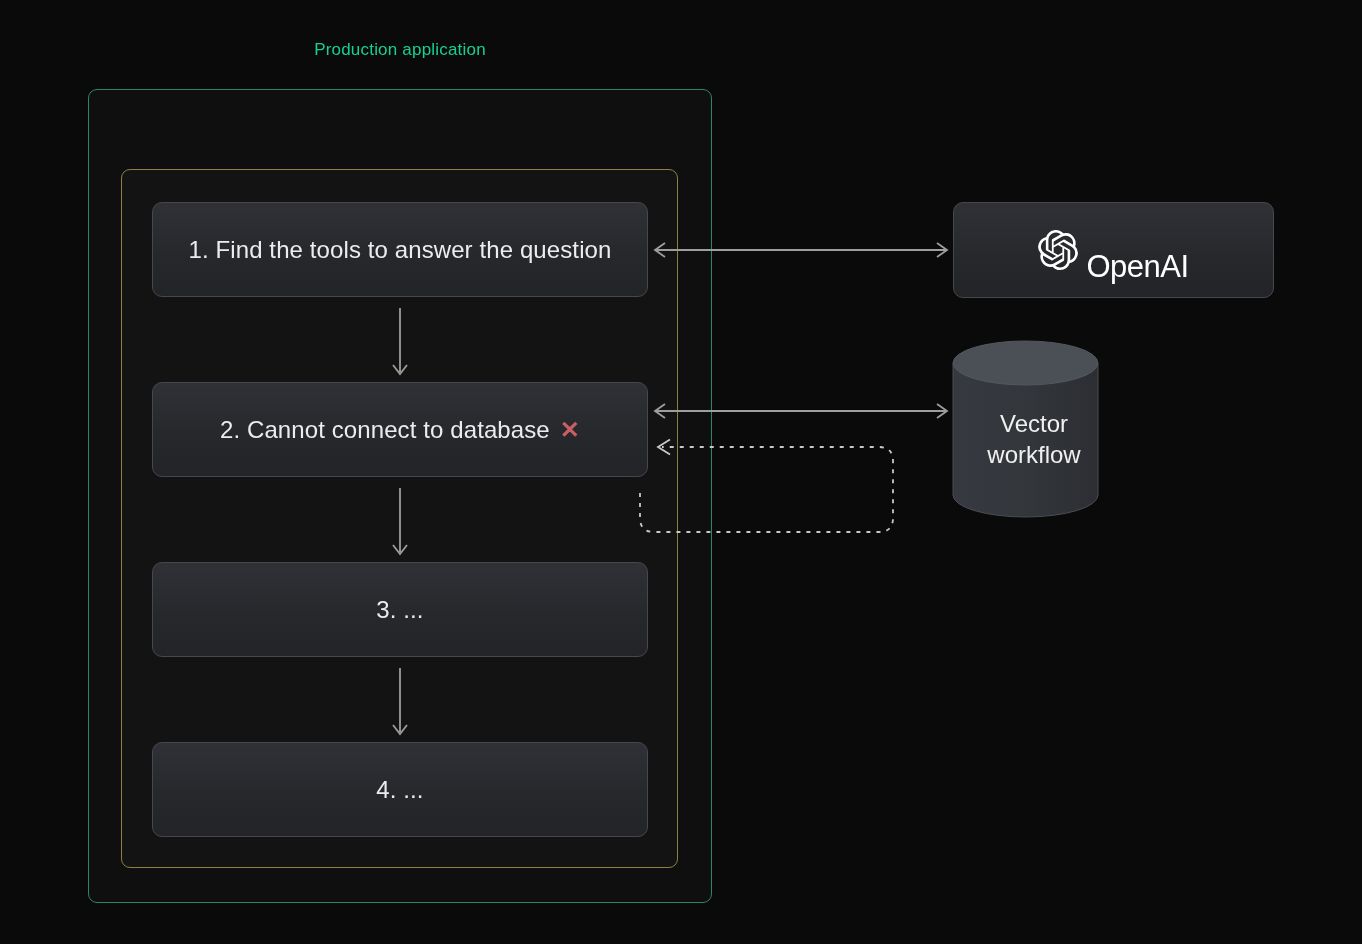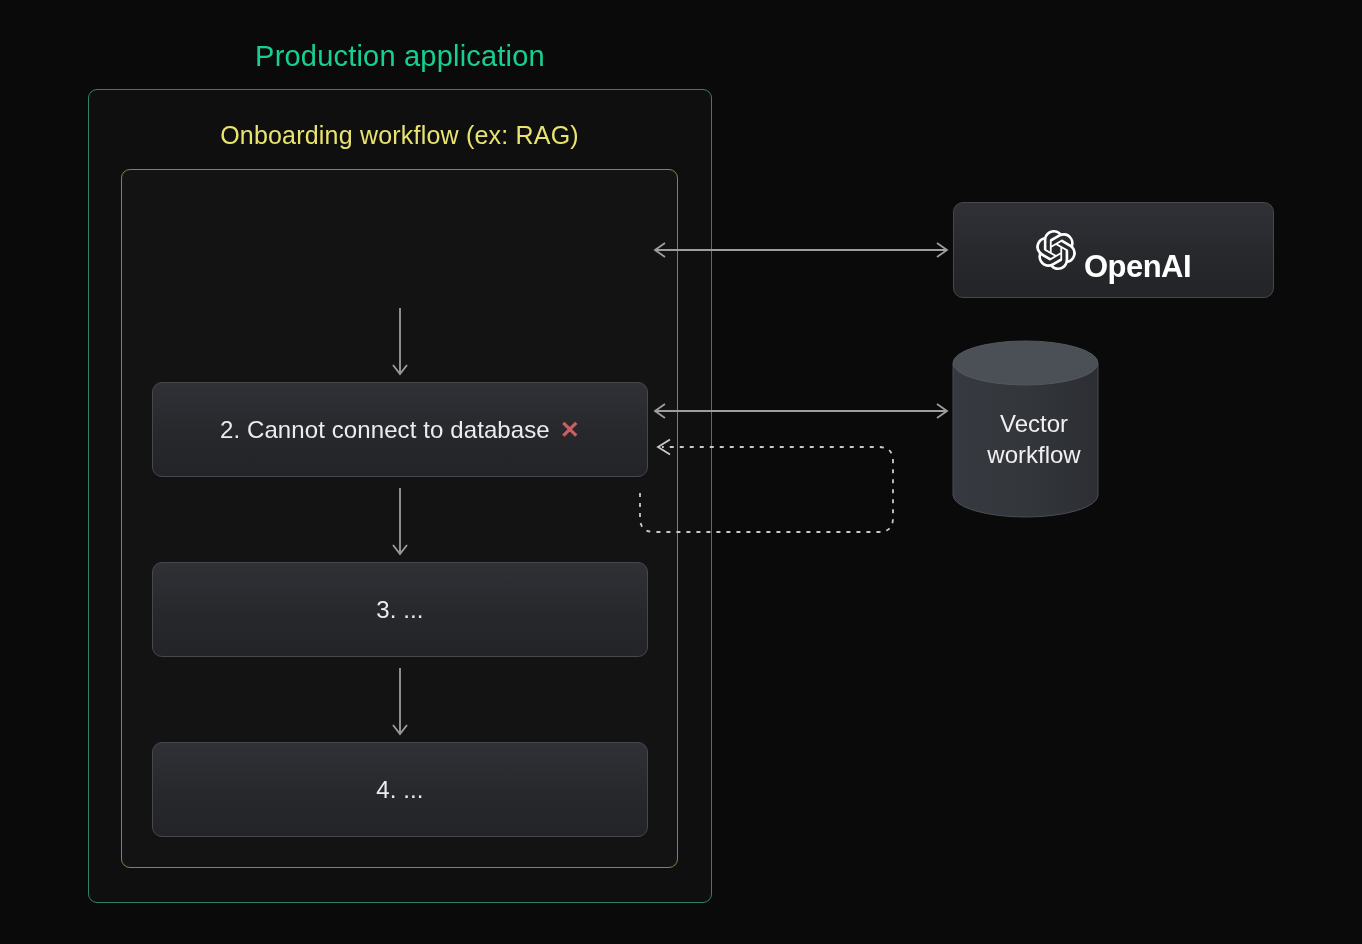--- a/index.html
+++ b/index.html
@@ -15,21 +15,21 @@
     background: #0a0a0a;
     overflow: hidden;
   }
   .abs { position: absolute; }
 
   
   .prod-title {
     left: 88px; top: 40px; width: 624px;
     text-align: center;
     color: #17cf93;
-    font-size: 29px;
+    font-size: 17px;
     font-weight: 500;
     letter-spacing: 0.2px;
   }
   .workflow-title {
     left: 121px; top: 121px; width: 557px;
     text-align: center;
     color: #e9e370;
     font-size: 25px;
     font-weight: 500;
     letter-spacing: 0.2px;
@@ -86,21 +86,21 @@
     box-sizing: border-box;
     display: flex;
     align-items: center;
     justify-content: center;
     gap: 8px;
   }
   .openai-logo { width: 40px; height: 40px; display: block; }
   .openai-label {
     color: #ffffff;
     font-size: 31px;
-    font-weight: 700;
+    font-weight: 400;
     letter-spacing: -0.5px;
     margin-top: 34px;
   }
 
   
   .vectordb-label {
     left: 953px; top: 408px; width: 162px;
     text-align: center;
     color: #f0f0f1;
     font-size: 24px;
@@ -119,22 +119,24 @@
 </style>
 </head>
 <body>
 
 <div id="canvas">
 
   <div class="abs prod-title">Production application</div>
 
   <div class="abs outer-frame"></div>
   <div class="abs inner-frame"></div>
-  <div class="abs workflow-title">Onboarding workflow (ex: RAG)</div>
-
+
+  <div class="abs step-box step-1">
+    <span>1. Find the tools to answer the question</span>
+  </div>
   <div class="abs step-box step-2">
     <span>2. Cannot connect to database</span>
     <span class="error-x">✕</span>
   </div>
   <div class="abs step-box step-3">
     <span>3. ...</span>
   </div>
   <div class="abs step-box step-4">
     <span>4. ...</span>
   </div>

